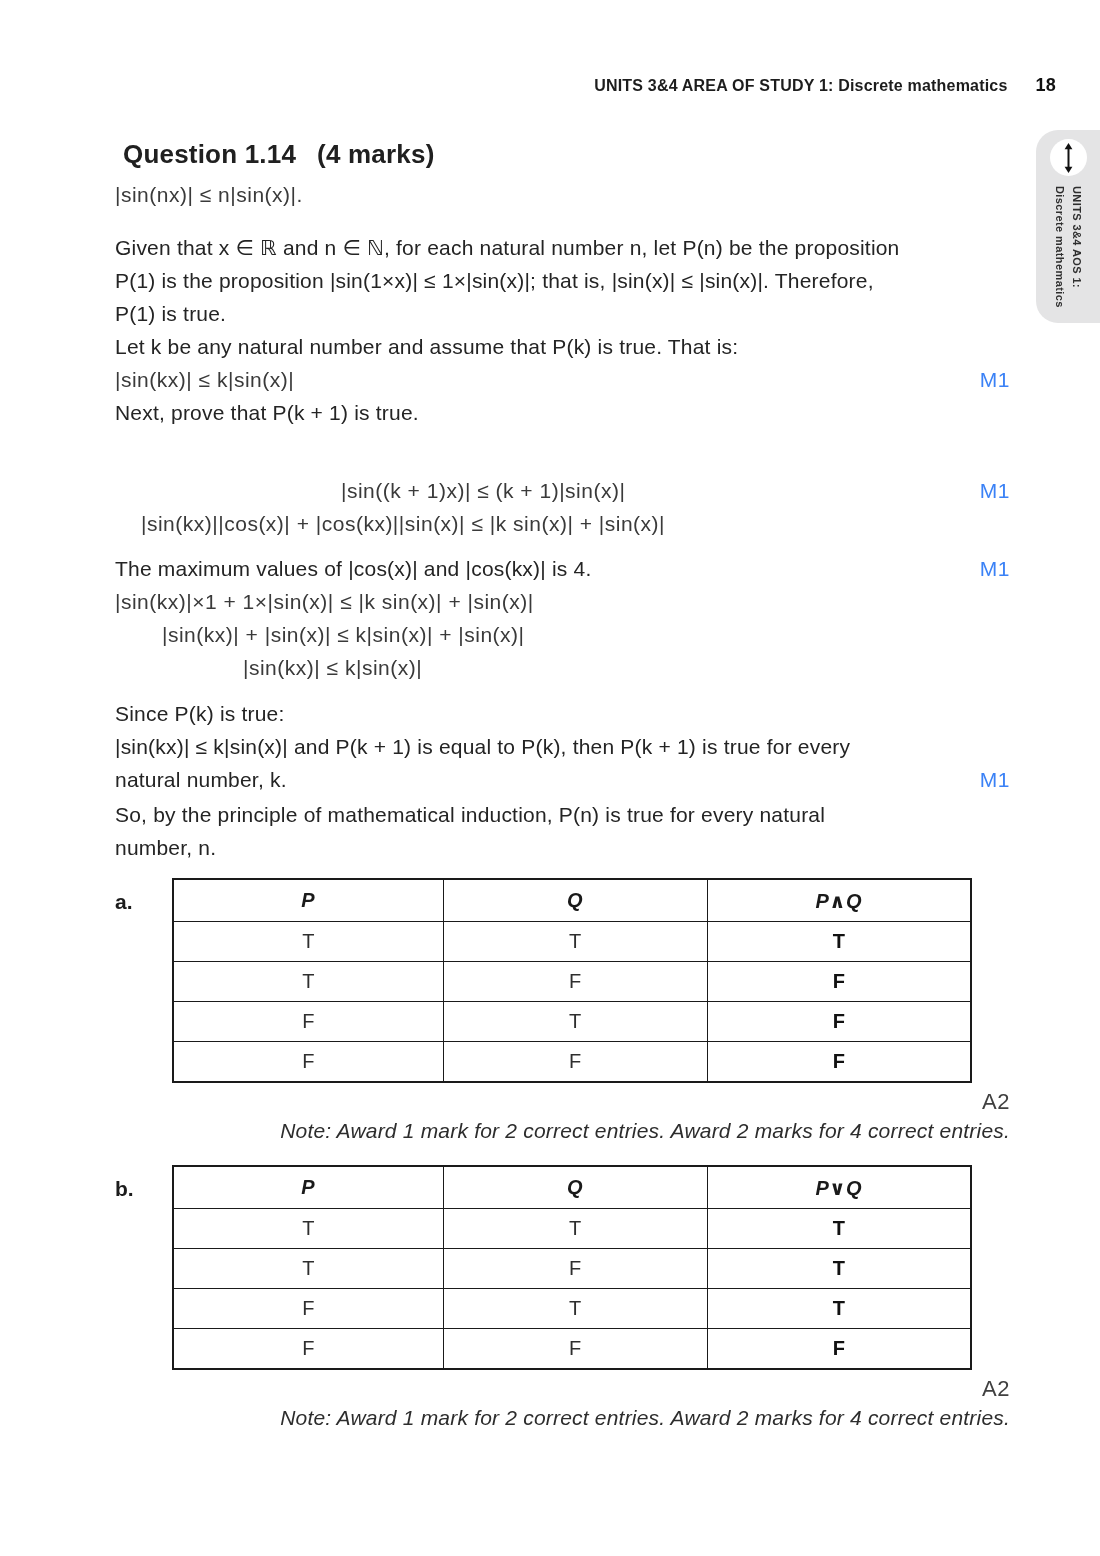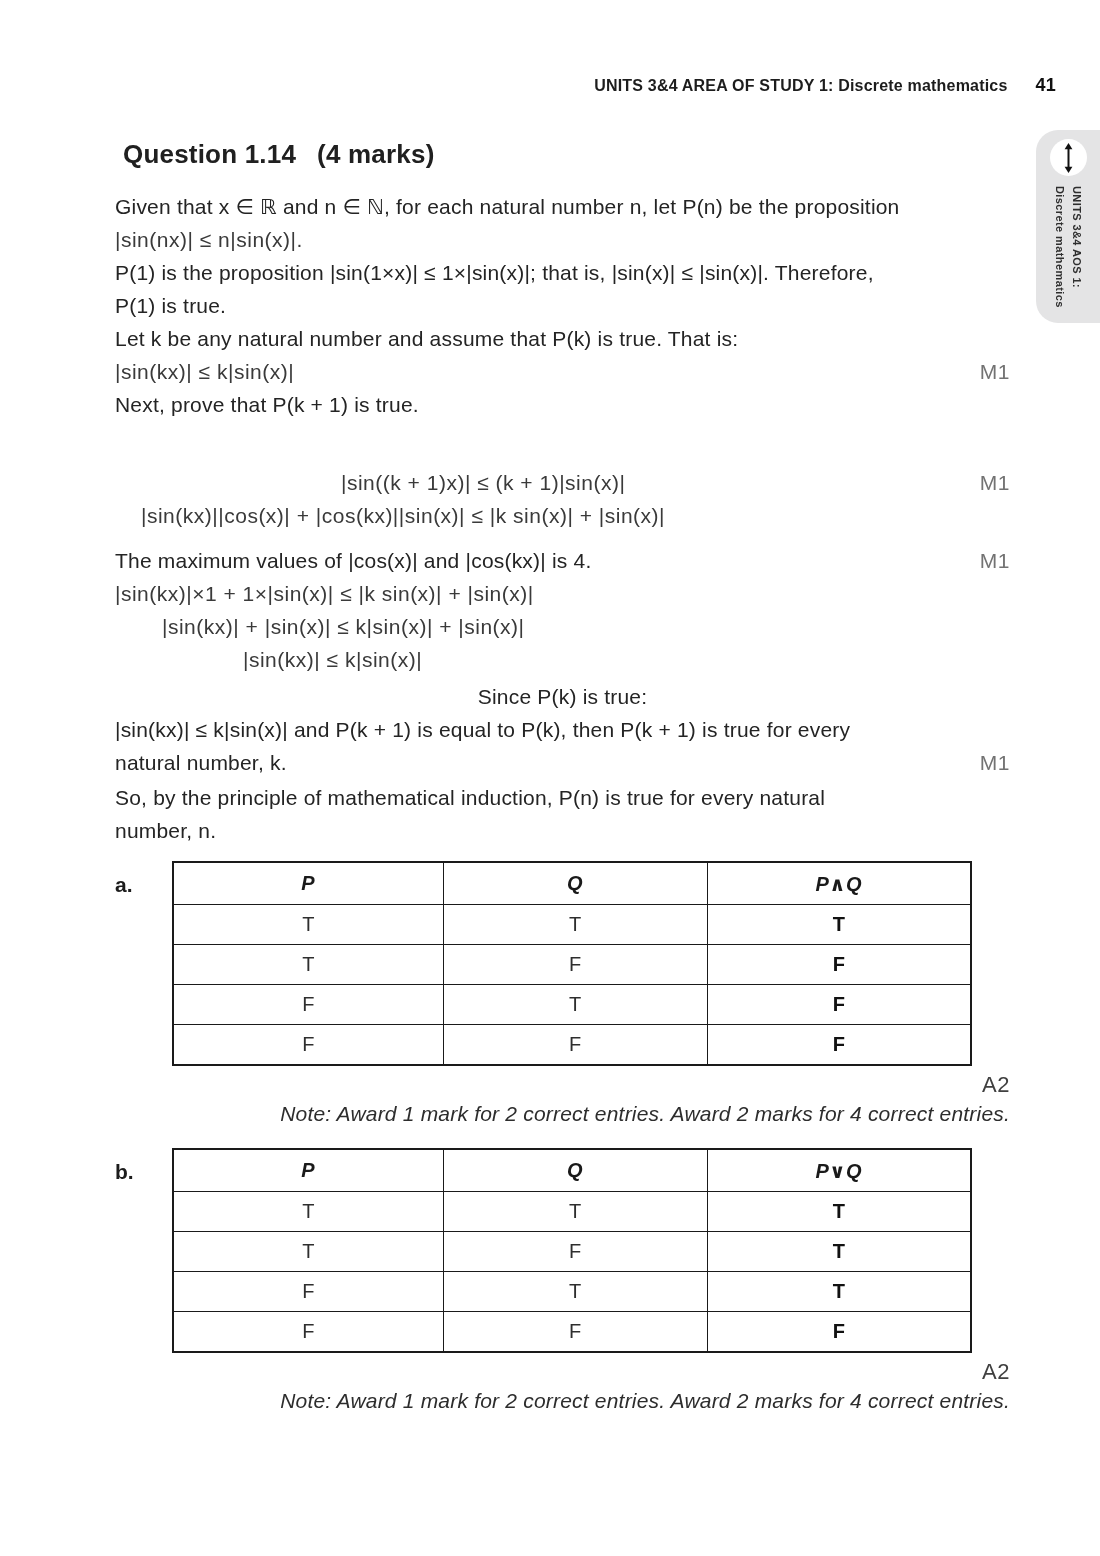--- a/index.html
+++ b/index.html
@@ -20,22 +20,22 @@
     writing-mode:vertical-rl;font-size:11px;font-weight:600;letter-spacing:.4px;
     line-height:1.55;color:#2e2e2e;white-space:nowrap;}
   .tab-label span{display:block;}
   
   .content{position:absolute;left:115px;top:131px;width:895px;}
   .q-title{font-size:26px;font-weight:800;letter-spacing:.2px;line-height:1.2;color:#202020;margin:8px;}
   .q-title .marks{margin-left:21px;}
   .q15-title{margin-top:26px;}
   .line{position:relative;font-size:21px;line-height:33px;letter-spacing:.2px;color:#242424;}
   .math{color:#3a3a3a;font-weight:300;letter-spacing:.5px;}
-  .mark{position:absolute;right:0;top:0;font-size:21px;font-weight:300;color:#737373;letter-spacing:.5px;}
-  .mt2{margin-top:2px;}.mt12{margin-top:12px;}.mt19{margin-top:4px;text-align:center;}.mt20{margin-top:20px;}
+  .mark{position:absolute;right:0;top:0;font-size:21px;font-weight:300;color:#3b82f6;letter-spacing:.5px;}
+  .mt2{margin-top:2px;}.mt12{margin-top:12px;}.mt19{margin-top:13px;}.mt20{margin-top:20px;}
   .eq-center{padding-left:226px;margin-top:45px;}
   .ind1{padding-left:26px;}
   .ind2{padding-left:47px;}
   .ind3{padding-left:128px;}
   
   .part{display:flex;align-items:flex-start;}
   .part-a{margin-top:14px;}
   .part-b{margin-top:22px;}
   .part-label{width:57px;font-size:21px;font-weight:700;color:#1c1c1c;padding-top:12px;}
   .part-body{width:838px;}
@@ -47,21 +47,21 @@
   .truth td.ans{font-weight:800;color:#111;}
   .mark-row{text-align:right;font-size:22px;font-weight:300;color:#404040;margin-top:6px;letter-spacing:.5px;}
   .note{text-align:right;font-style:italic;font-size:21px;color:#2d2d2d;margin-top:4px;letter-spacing:.2px;}
 </style>
 </head>
 <body>
 
 <div class="page">
 
   <div class="header">
-    <span>UNITS 3&amp;4 AREA OF STUDY 1: Discrete mathematics</span><span class="page-num">41</span>
+    <span>UNITS 3&amp;4 AREA OF STUDY 1: Discrete mathematics</span><span class="page-num">18</span>
   </div>
 
   <div class="side-tab">
     <div class="tab-circle">
       <svg width="15" height="30" viewBox="0 0 15 30">
         <line x1="7.5" y1="4" x2="7.5" y2="26" stroke="#111111" stroke-width="2"></line>
         <path d="M7.5 0 L3.6 6.2 L11.4 6.2 Z" fill="#111111"></path>
         <path d="M7.5 30 L3.6 23.8 L11.4 23.8 Z" fill="#111111"></path>
       </svg>
     </div>
@@ -70,22 +70,22 @@
       <span>Discrete mathematics</span>
     </div>
   </div>
 
   <div class="content">
 
     <h2 class="q-title">
       <span>Question 1.14</span><span class="marks">(4 marks)</span>
     </h2>
 
+    <div class="line math"><span>|sin(nx)| ≤ n|sin(x)|.</span></div>
     <div class="line body mt20"><span>Given that x ∈ ℝ and n ∈ ℕ, for each natural number n, let P(n) be the proposition</span></div>
-    <div class="line math"><span>|sin(nx)| ≤ n|sin(x)|.</span></div>
     <div class="line body"><span>P(1) is the proposition |sin(1×x)| ≤ 1×|sin(x)|; that is, |sin(x)| ≤ |sin(x)|.  Therefore,</span></div>
     <div class="line body"><span>P(1) is true.</span></div>
     <div class="line body"><span>Let k be any natural number and assume that P(k) is true. That is:</span></div>
     <div class="line math"><span>|sin(kx)| ≤ k|sin(x)|</span><span class="mark">M1</span></div>
     <div class="line body"><span>Next, prove that P(k + 1) is true.</span></div>
     <div class="line math eq-center"><span>|sin((k + 1)x)| ≤ (k + 1)|sin(x)|</span><span class="mark">M1</span></div>
     <div class="line math ind1"><span>|sin(kx)||cos(x)| + |cos(kx)||sin(x)| ≤ |k sin(x)| + |sin(x)|</span></div>
     <div class="line body mt12"><span>The maximum values of |cos(x)| and |cos(kx)| is 4.</span><span class="mark">M1</span></div>
     <div class="line math"><span>|sin(kx)|×1 + 1×|sin(x)| ≤ |k sin(x)| + |sin(x)|</span></div>
     <div class="line math ind2"><span>|sin(kx)| + |sin(x)| ≤ k|sin(x)| + |sin(x)|</span></div>

